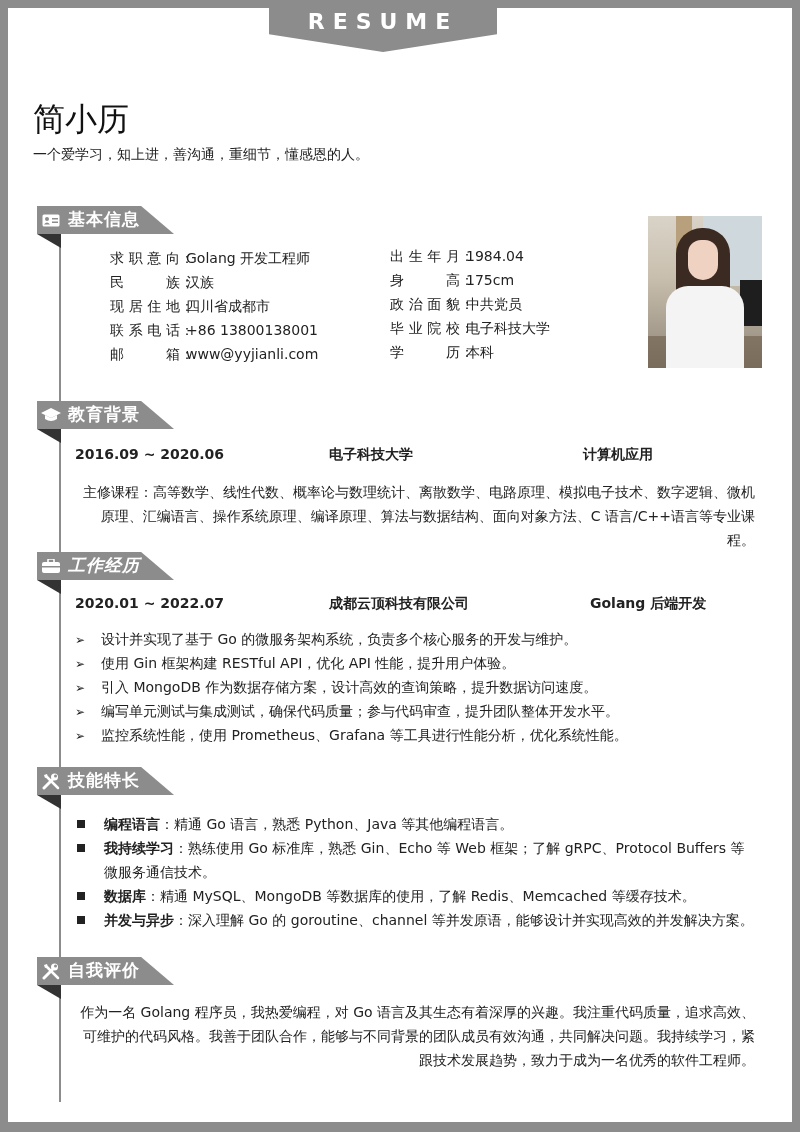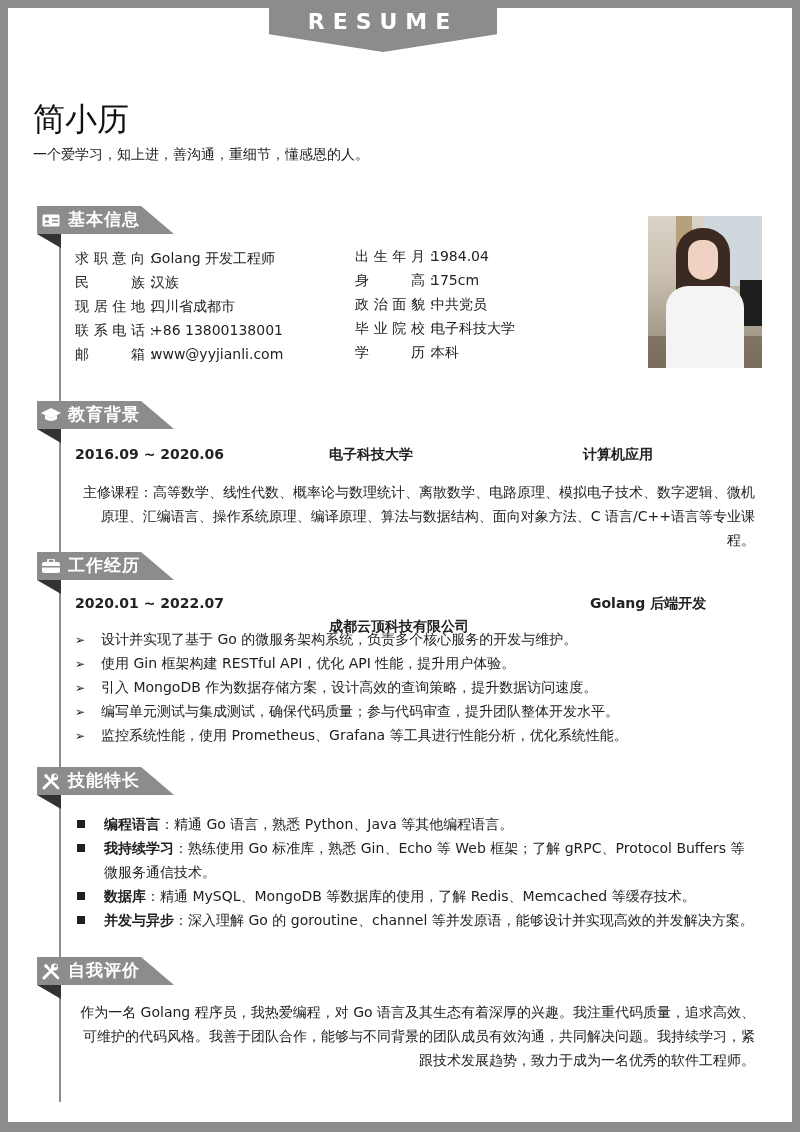--- a/index.html
+++ b/index.html
@@ -52,21 +52,21 @@
     position: absolute; left: 4px; top: 5px; width: 20px; height: 18px;
     color: #fff; display: flex; align-items: center; justify-content: center;
   }
   .sec-head .title {
     position: absolute; left: 31px; top: 2px; color: #fff; font-size: 17px;
     font-weight: bold; letter-spacing: 1px;
   }
   .info-row {
     position: absolute; font-size: 14px; color: #222; white-space: nowrap;
   }
-  .info-row .lbl { display: inline-block; width: 70px; text-align-last: justify; }
+  .info-row .lbl { display: inline-block; width: 70px; text-align-last: justify; margin-left: 35px; }
   .info-row .colon { display: inline-block; width: 6px; }
   .photo {
     position: absolute; left: 648px; top: 216px; width: 114px; height: 152px;
     background: linear-gradient(180deg, #d9d3c8 0%, #c9bfae 40%, #8d8578 100%);
     overflow: hidden;
   }
   .photo .win { position: absolute; left: 55px; top: 0; width: 59px; height: 70px; background: #cfd8dc; }
   .photo .curtain { position: absolute; left: 28px; top: 0; width: 16px; height: 80px; background: #b8a07c; }
   .photo .hair { position: absolute; left: 28px; top: 12px; width: 54px; height: 80px; background: #3a2a22; border-radius: 26px 26px 10px 10px; }
   .photo .face { position: absolute; left: 40px; top: 24px; width: 30px; height: 40px; background: #f0d2c2; border-radius: 14px 14px 16px 16px; }
@@ -153,35 +153,35 @@
       </svg>
   </div>
   <div class="title">教育背景</div>
 </div>
 
 <div class="row3" style="left:75px;top:446px;">2016.09 ~ 2020.06</div>
 <div class="row3" style="left:329px;top:446px;">电子科技大学</div>
 <div class="row3" style="left:583px;top:446px;">计算机应用</div>
 <div class="para" style="top:480px;">主修课程：高等数学、线性代数、概率论与数理统计、离散数学、电路原理、模拟电子技术、数字逻辑、微机原理、汇编语言、操作系统原理、编译原理、算法与数据结构、面向对象方法、C 语言/C++语言等专业课程。</div>
 
-<div class="sec-head" style="top:552px;">
+<div class="sec-head" style="top:552px;font-style:italic;">
   <div class="bar"></div>
     <div class="fold"></div>
   <div class="icon">
     <svg width="18" height="14" viewBox="0 0 18 14">
         <rect x="0" y="3" width="18" height="11" rx="2" fill="#fff"></rect>
         <rect x="6" y="0" width="6" height="4" rx="1" fill="none" stroke="#fff" stroke-width="1.6"></rect>
         <rect x="0" y="7" width="18" height="1.5" fill="#8c8c8c"></rect>
       </svg>
   </div>
   <div class="title">工作经历</div>
 </div>
 
 <div class="row3" style="left:75px;top:595px;">2020.01 ~ 2022.07</div>
-<div class="row3" style="left:329px;top:618px;">成都云顶科技有限公司</div>
+<div class="row3" style="left:329px;top:595px;">成都云顶科技有限公司</div>
 <div class="row3" style="left:590px;top:595px;">Golang 后端开发</div>
 
 <div class="bullet" style="top:631px;"><span class="mk">➢</span><span>设计并实现了基于 Go 的微服务架构系统，负责多个核心服务的开发与维护。</span></div>
 <div class="bullet" style="top:655px;"><span class="mk">➢</span><span>使用 Gin 框架构建 RESTful API，优化 API 性能，提升用户体验。</span></div>
 <div class="bullet" style="top:679px;"><span class="mk">➢</span><span>引入 MongoDB 作为数据存储方案，设计高效的查询策略，提升数据访问速度。</span></div>
 <div class="bullet" style="top:703px;"><span class="mk">➢</span><span>编写单元测试与集成测试，确保代码质量；参与代码审查，提升团队整体开发水平。</span></div>
 <div class="bullet" style="top:727px;"><span class="mk">➢</span><span>监控系统性能，使用 Prometheus、Grafana 等工具进行性能分析，优化系统性能。</span></div>
 
 <div class="sec-head" style="top:767px;">
   <div class="bar"></div>

